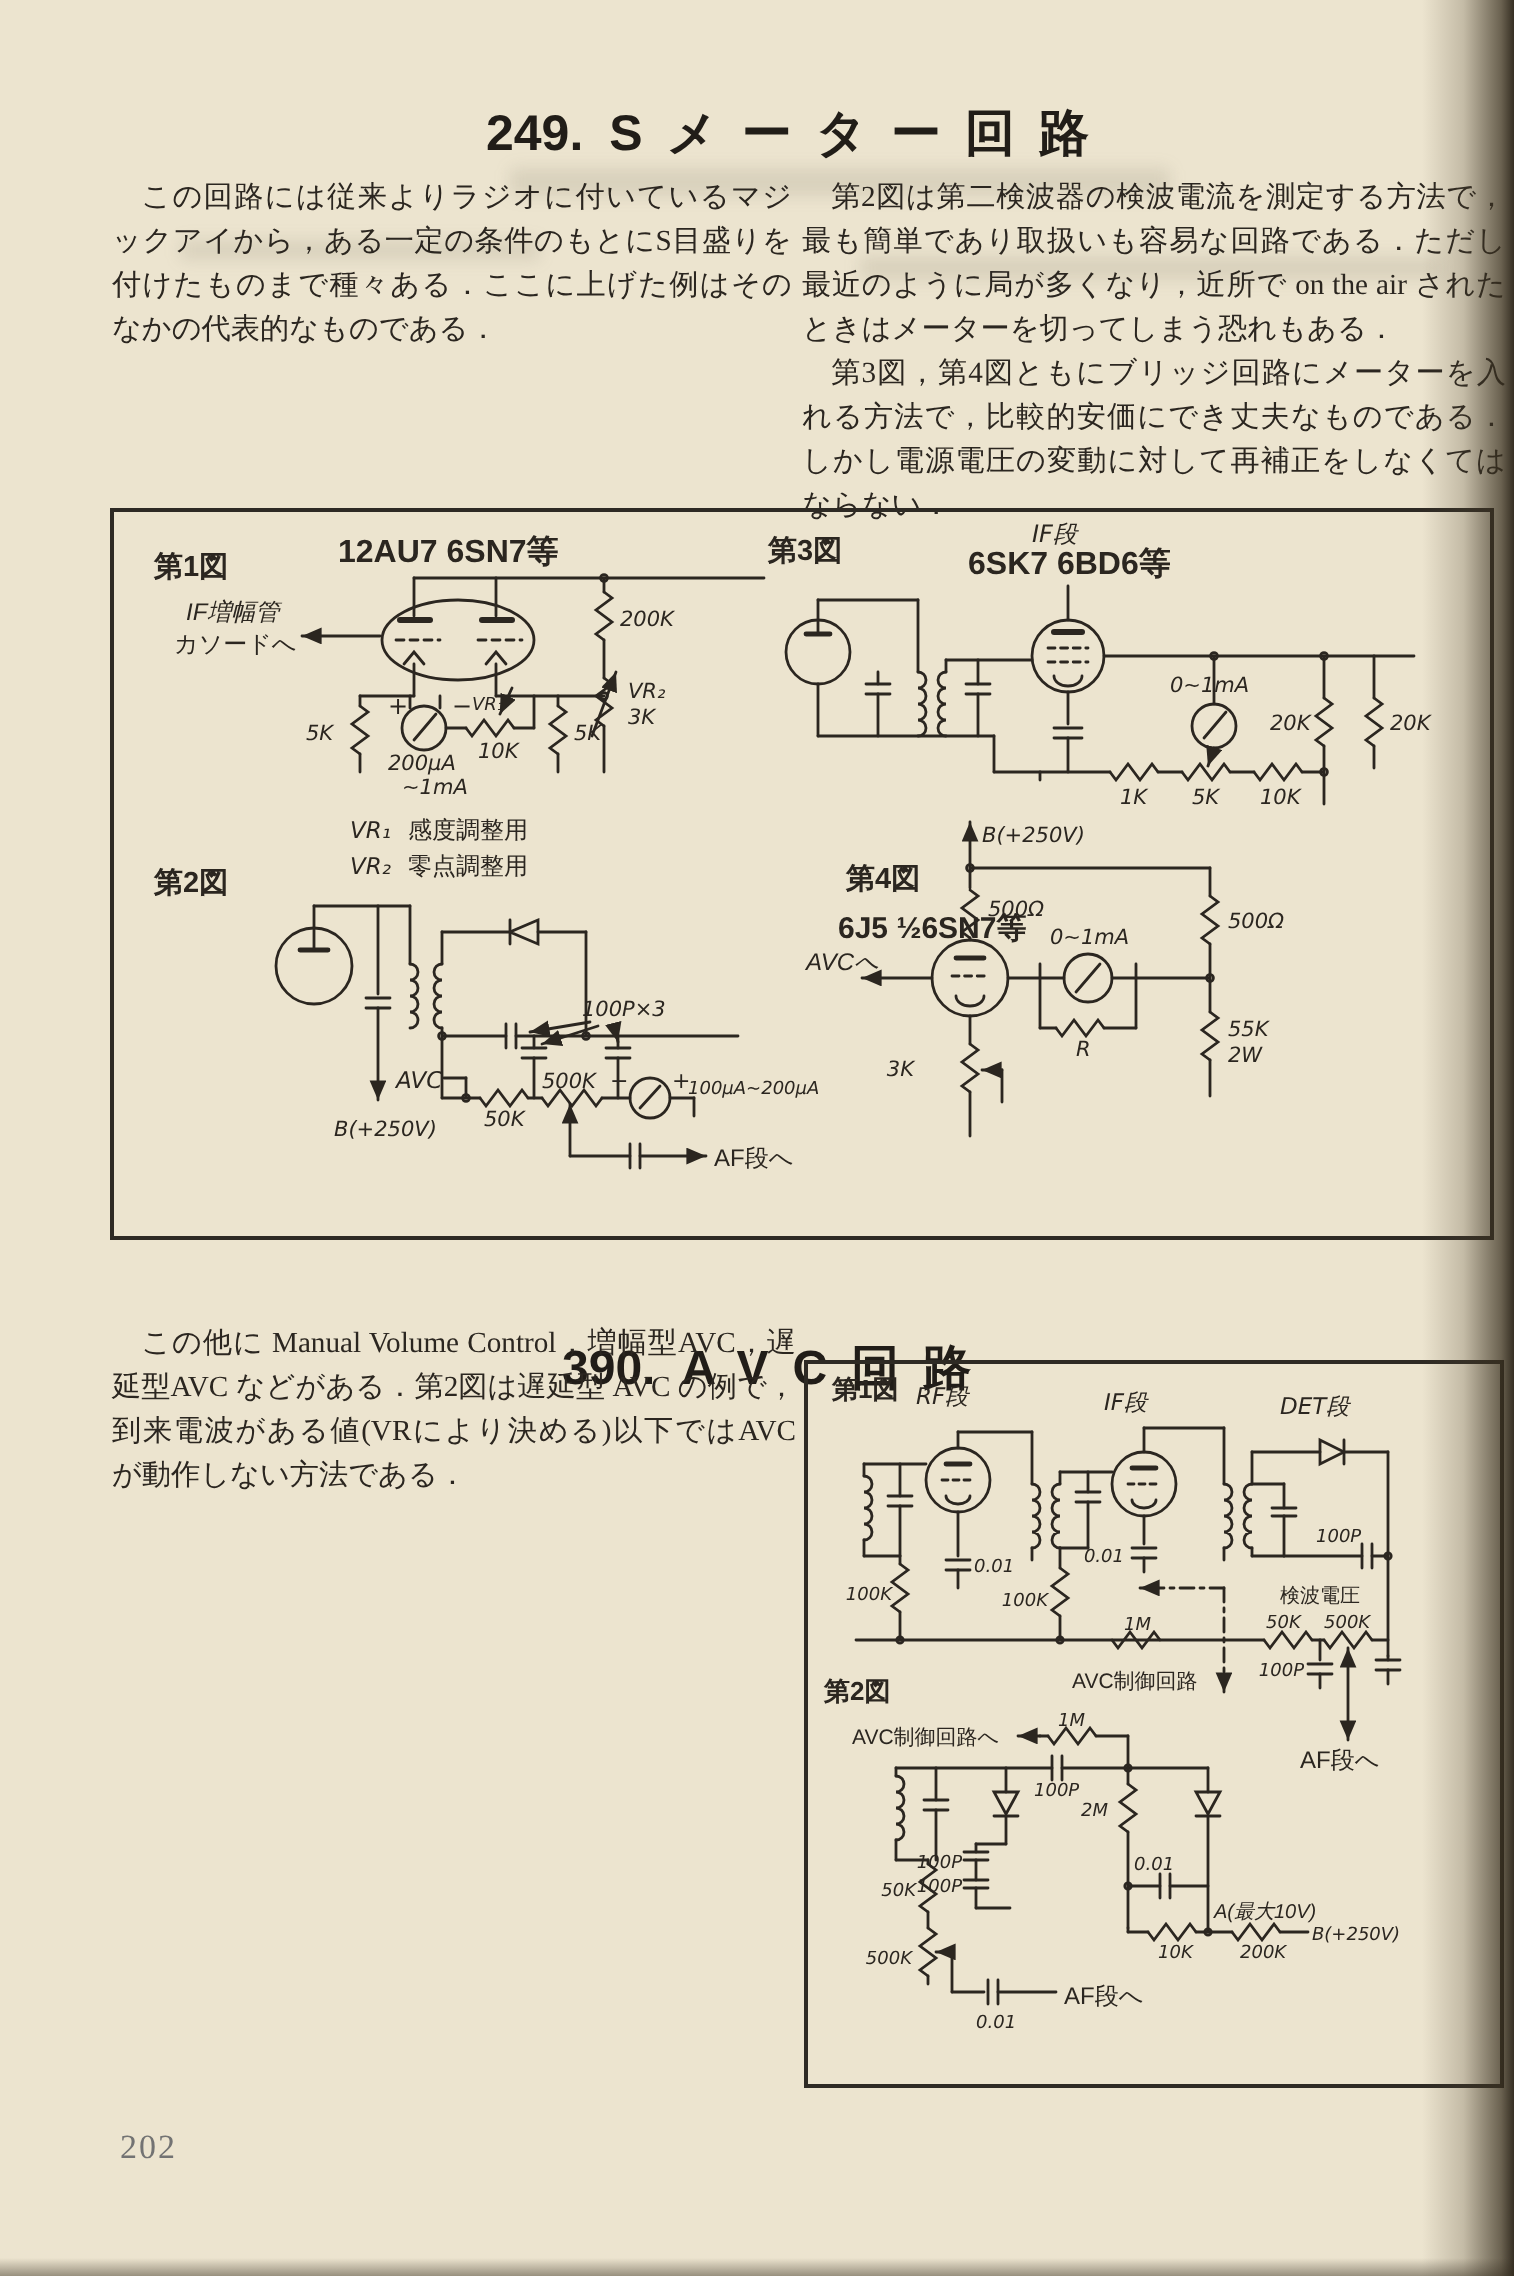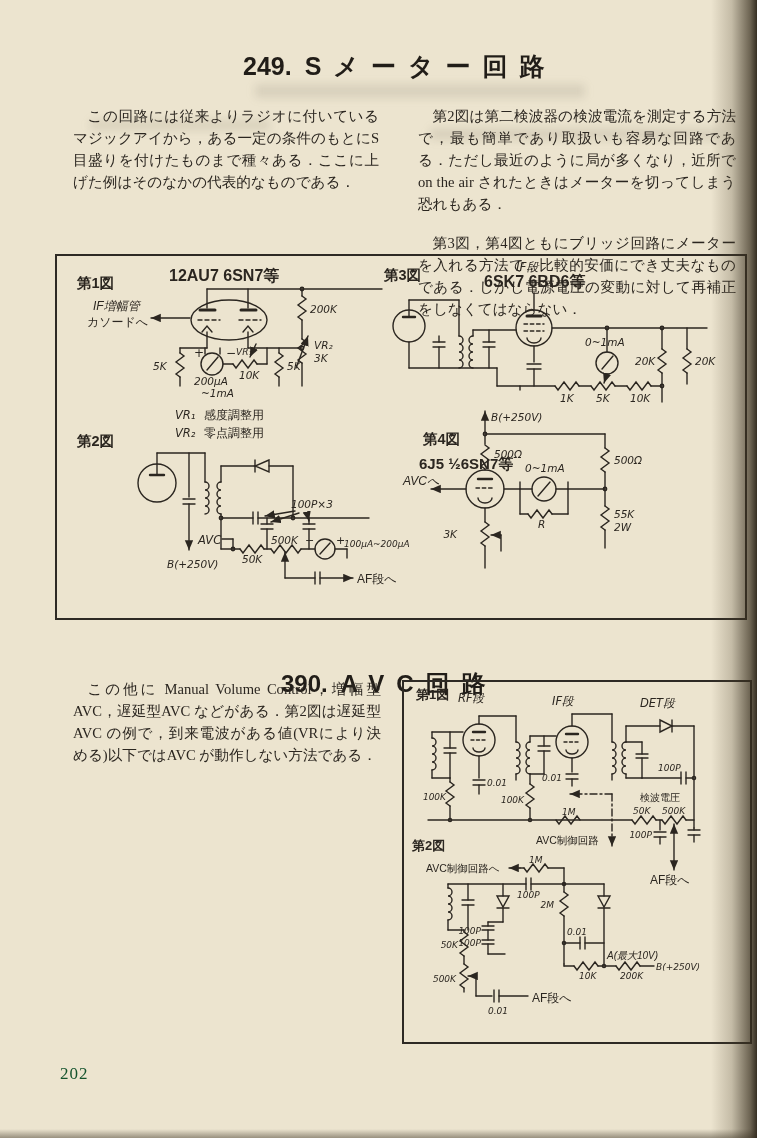--- a/index.html
+++ b/index.html
@@ -16,39 +16,39 @@
   .sec-title{position:absolute;font-family:"Liberation Sans","DejaVu Sans",sans-serif;
     font-weight:bold;color:#211d18;white-space:nowrap;}
   #title389{left:243px;top:50px;font-size:25px;}
   #title390{left:281px;top:668px;font-size:24px;}
   .sec-title .name{letter-spacing:12px;margin-left:13px;}
 
   .col{position:absolute;font-size:14.6px;line-height:22px;text-align:justify;color:#2b2620;}
   #col-l389{left:56px;top:88px;width:340px;}
   #col-r389{left:401px;top:88px;width:352px;}
   #col-l390{left:56px;top:661px;width:342px;}
-  .para{margin:17px;text-indent:1em;}
+  .para{margin:0;text-indent:1em;}
   .para.noindent{text-indent:0;}
 
   .figbox{position:absolute;border:2px solid #2e2a24;background:transparent;}
   #smeterbox{left:55px;top:254px;width:688px;height:362px;}
   #avcbox{left:402px;top:680px;width:346px;height:360px;}
   svg{display:block;}
   svg .wire line,svg .wire path,svg .wire circle,svg .wire ellipse{stroke:#2b2620;fill:none;stroke-width:1.4;stroke-linecap:round;}
   svg .wire .bar{stroke-width:3;}
   svg .wire .bar2{stroke-width:2.4;}
   svg .dot{fill:#2b2620;stroke:none;}
   svg text{fill:#2b2620;stroke:none;}
   .lbl{font-family:"Liberation Sans","DejaVu Sans",sans-serif;font-weight:bold;font-size:14.5px;}
   .tub{font-family:"Liberation Sans","DejaVu Sans",sans-serif;font-weight:bold;font-size:16px;}
   .cv{font-family:"DejaVu Sans",sans-serif;font-style:italic;font-size:10.5px;}
   .cvs{font-family:"DejaVu Sans",sans-serif;font-style:italic;font-size:9px;}
   .jp{font-family:"Liberation Sans","DejaVu Sans",sans-serif;font-size:12px;}
   .jps{font-family:"Liberation Sans","DejaVu Sans",sans-serif;font-size:10px;}
-  .pageno{position:absolute;left:60px;top:1064px;font-size:17px;letter-spacing:1px;color:#14532d;}
+  .pageno{position:absolute;left:60px;top:1064px;font-size:17px;letter-spacing:1px;color:#737373;}
 </style>
 </head>
 <body>
 
 <div class="page">
 
   <div class="ghost" style="left:255px;top:84px;width:330px;height:14px;"></div>
   <div class="ghost" style="left:430px;top:128px;width:290px;height:12px;"></div>
   <div class="ghost" style="left:90px;top:120px;width:180px;height:10px;"></div>
 

